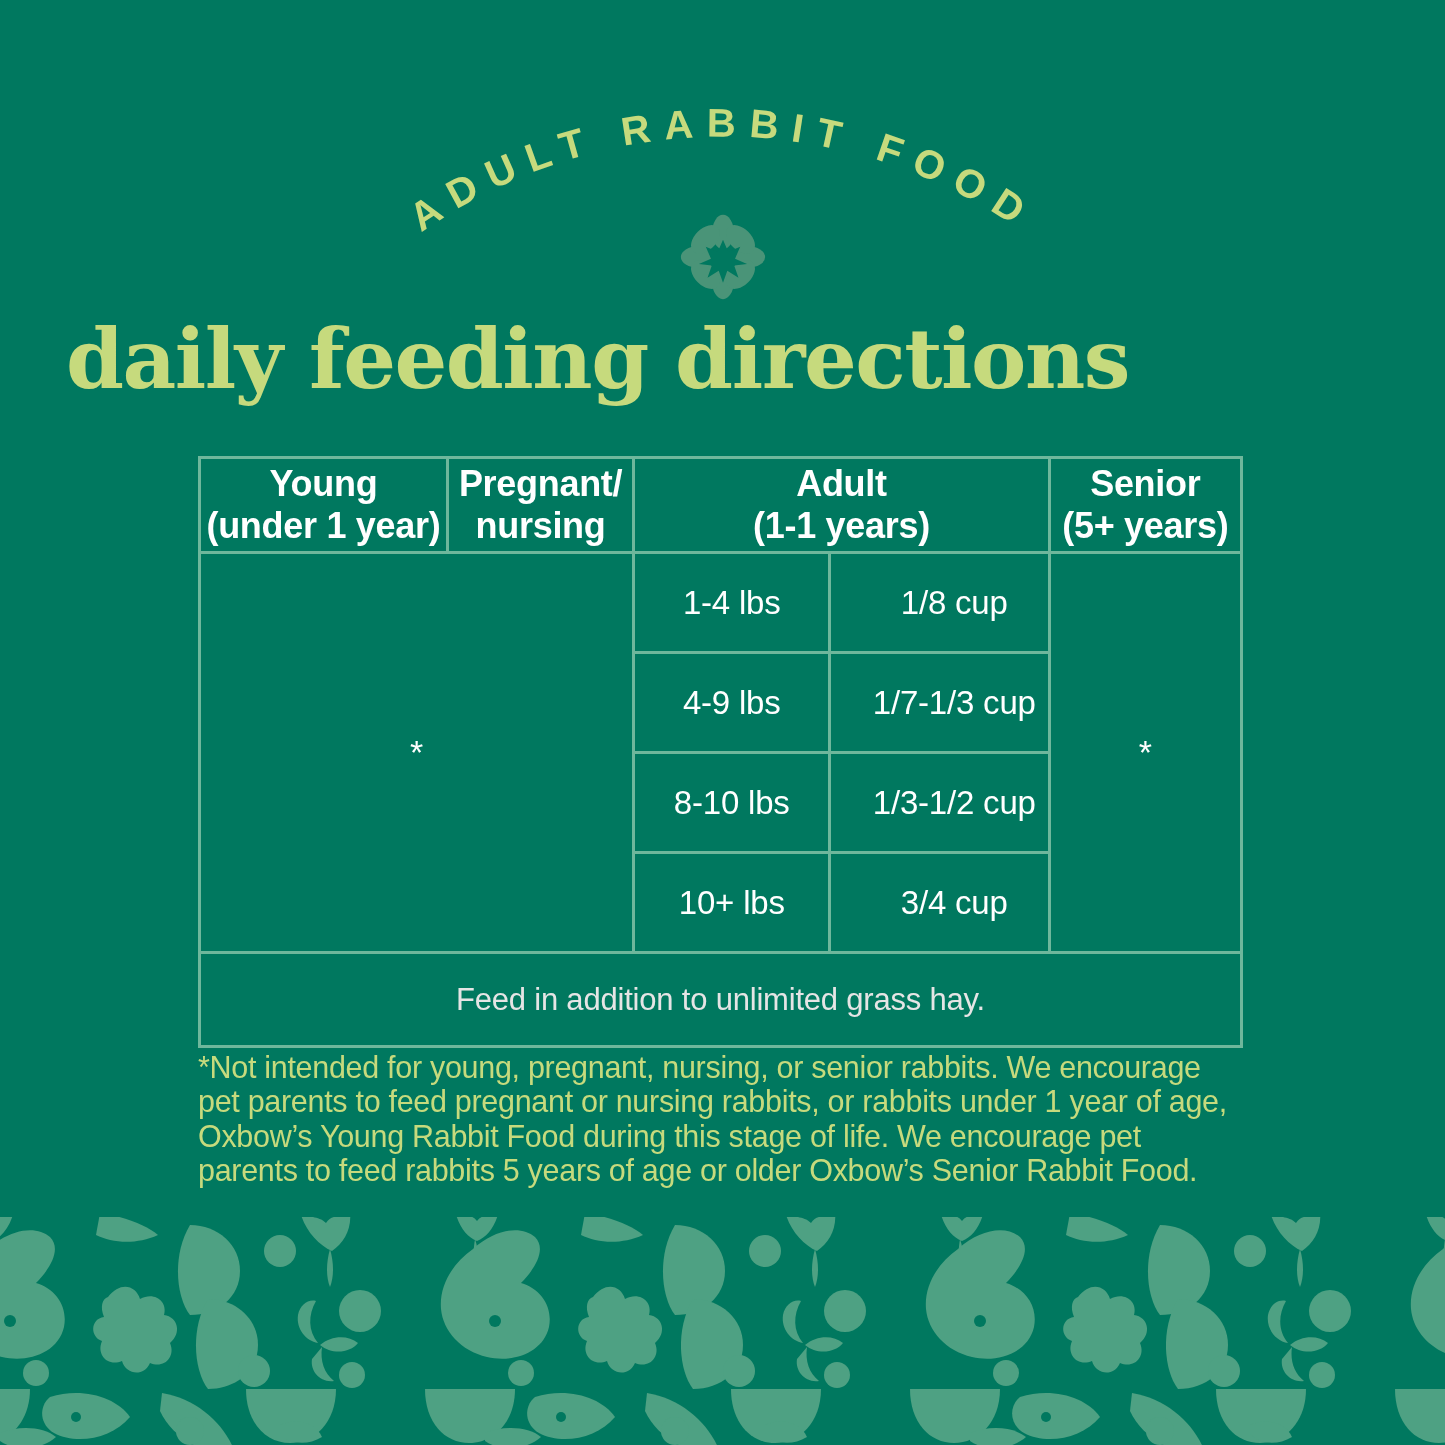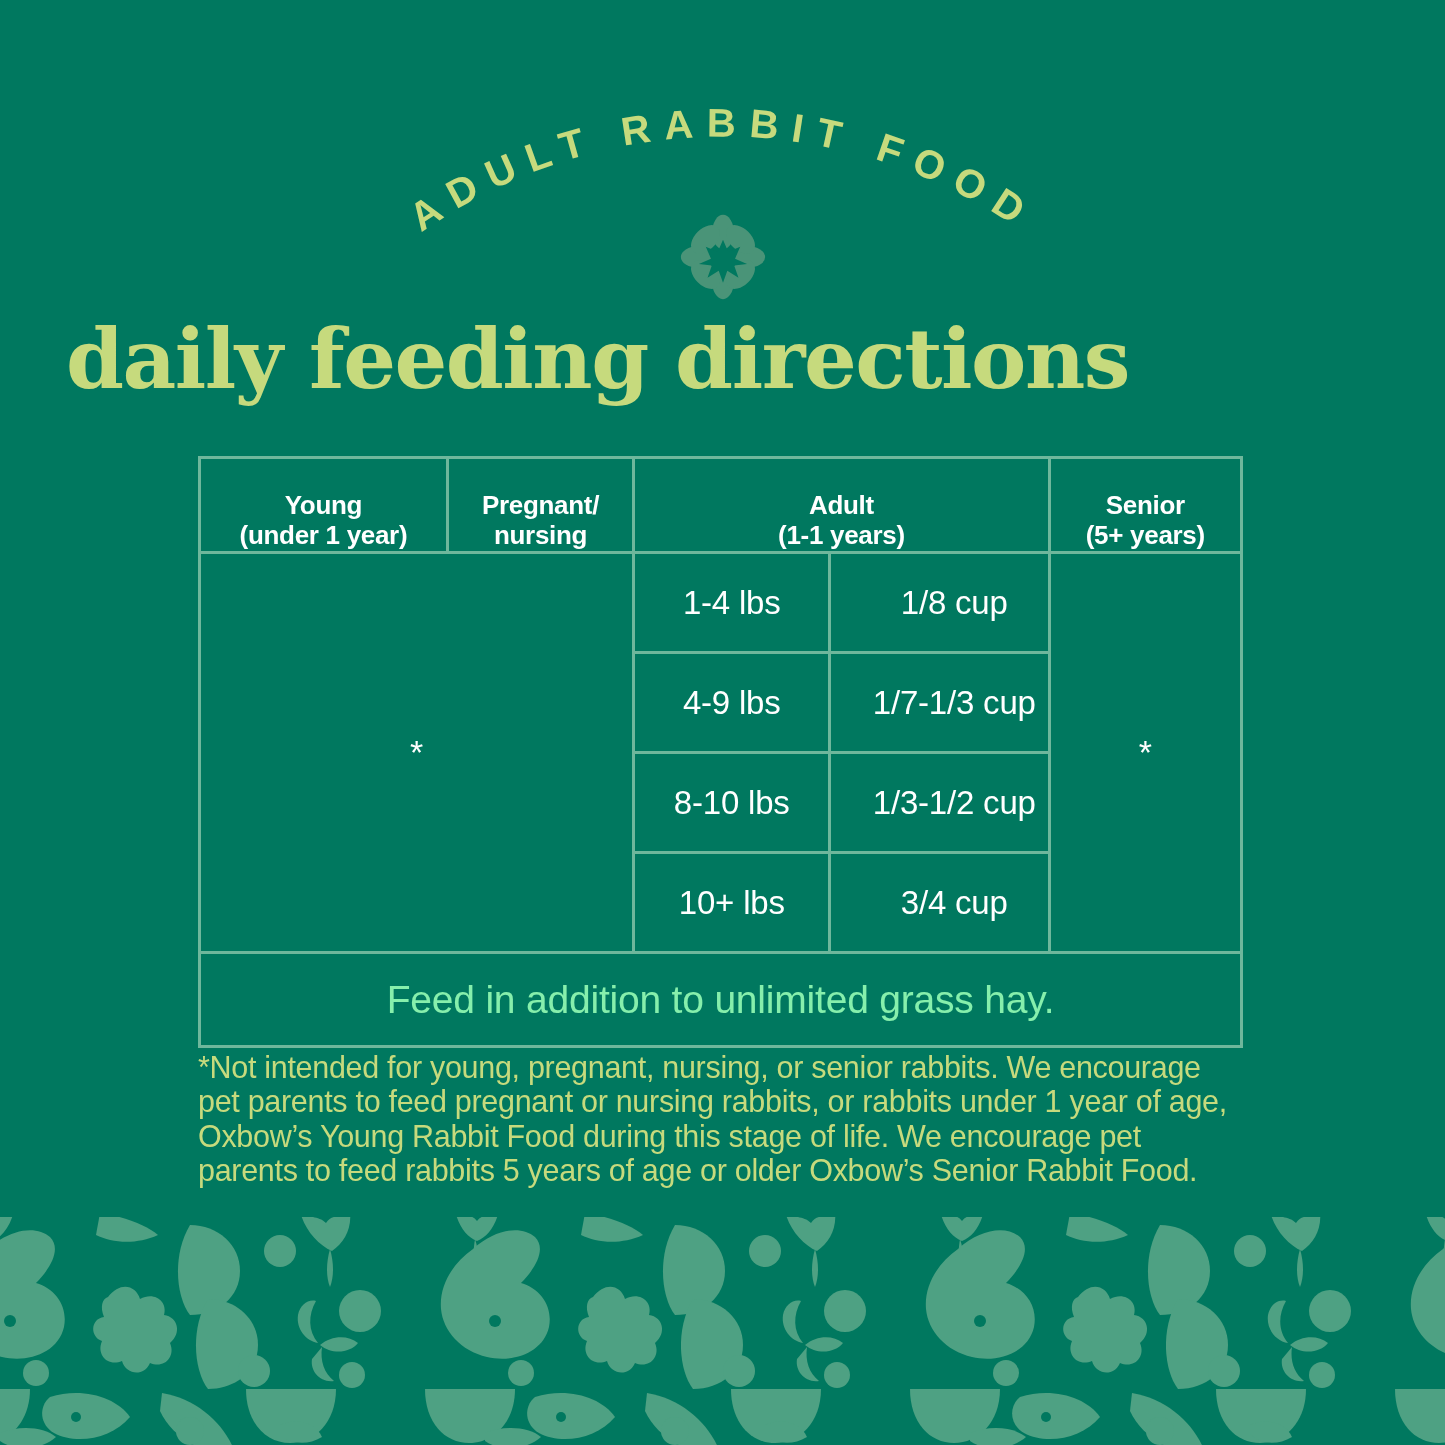--- a/index.html
+++ b/index.html
@@ -67,26 +67,26 @@
     box-sizing: border-box;
   }
   .t-head {
     display: flex;
     height: 92px;
   }
   .t-head > div {
     box-sizing: border-box;
     border-right: 3px solid #6fb79c;
     display: flex;
-    align-items: flex-end;
+    align-items: center;
     justify-content: center;
     text-align: center;
     color: #ffffff;
     font-weight: 700;
-    font-size: 26px;
+    font-size: 36px;
     line-height: 1.18;
     letter-spacing: -0.3px;
   }
   .t-head > div:last-child { border-right: none; }
   .col-young    { width: 250px; }
   .col-pregnant { width: 188px; }
   .col-adult    { width: 419px; }
   .col-senior   { width: 191px; }
 
   .t-body {
@@ -139,22 +139,22 @@
     color: #ffffff;
     font-size: 34px;
   }
 
   .t-foot {
     border-top: 3px solid #6fb79c;
     height: 91px;
     display: flex;
     align-items: center;
     justify-content: center;
-    color: #86efac;
-    font-size: 39px;
+    color: #e5e5e5;
+    font-size: 31px;
     letter-spacing: -0.2px;
   }
 
   
   .footnote {
     position: absolute;
     left: 198px;
     top: 1050px;
     width: 1048px;
     color: #c6da7d;

